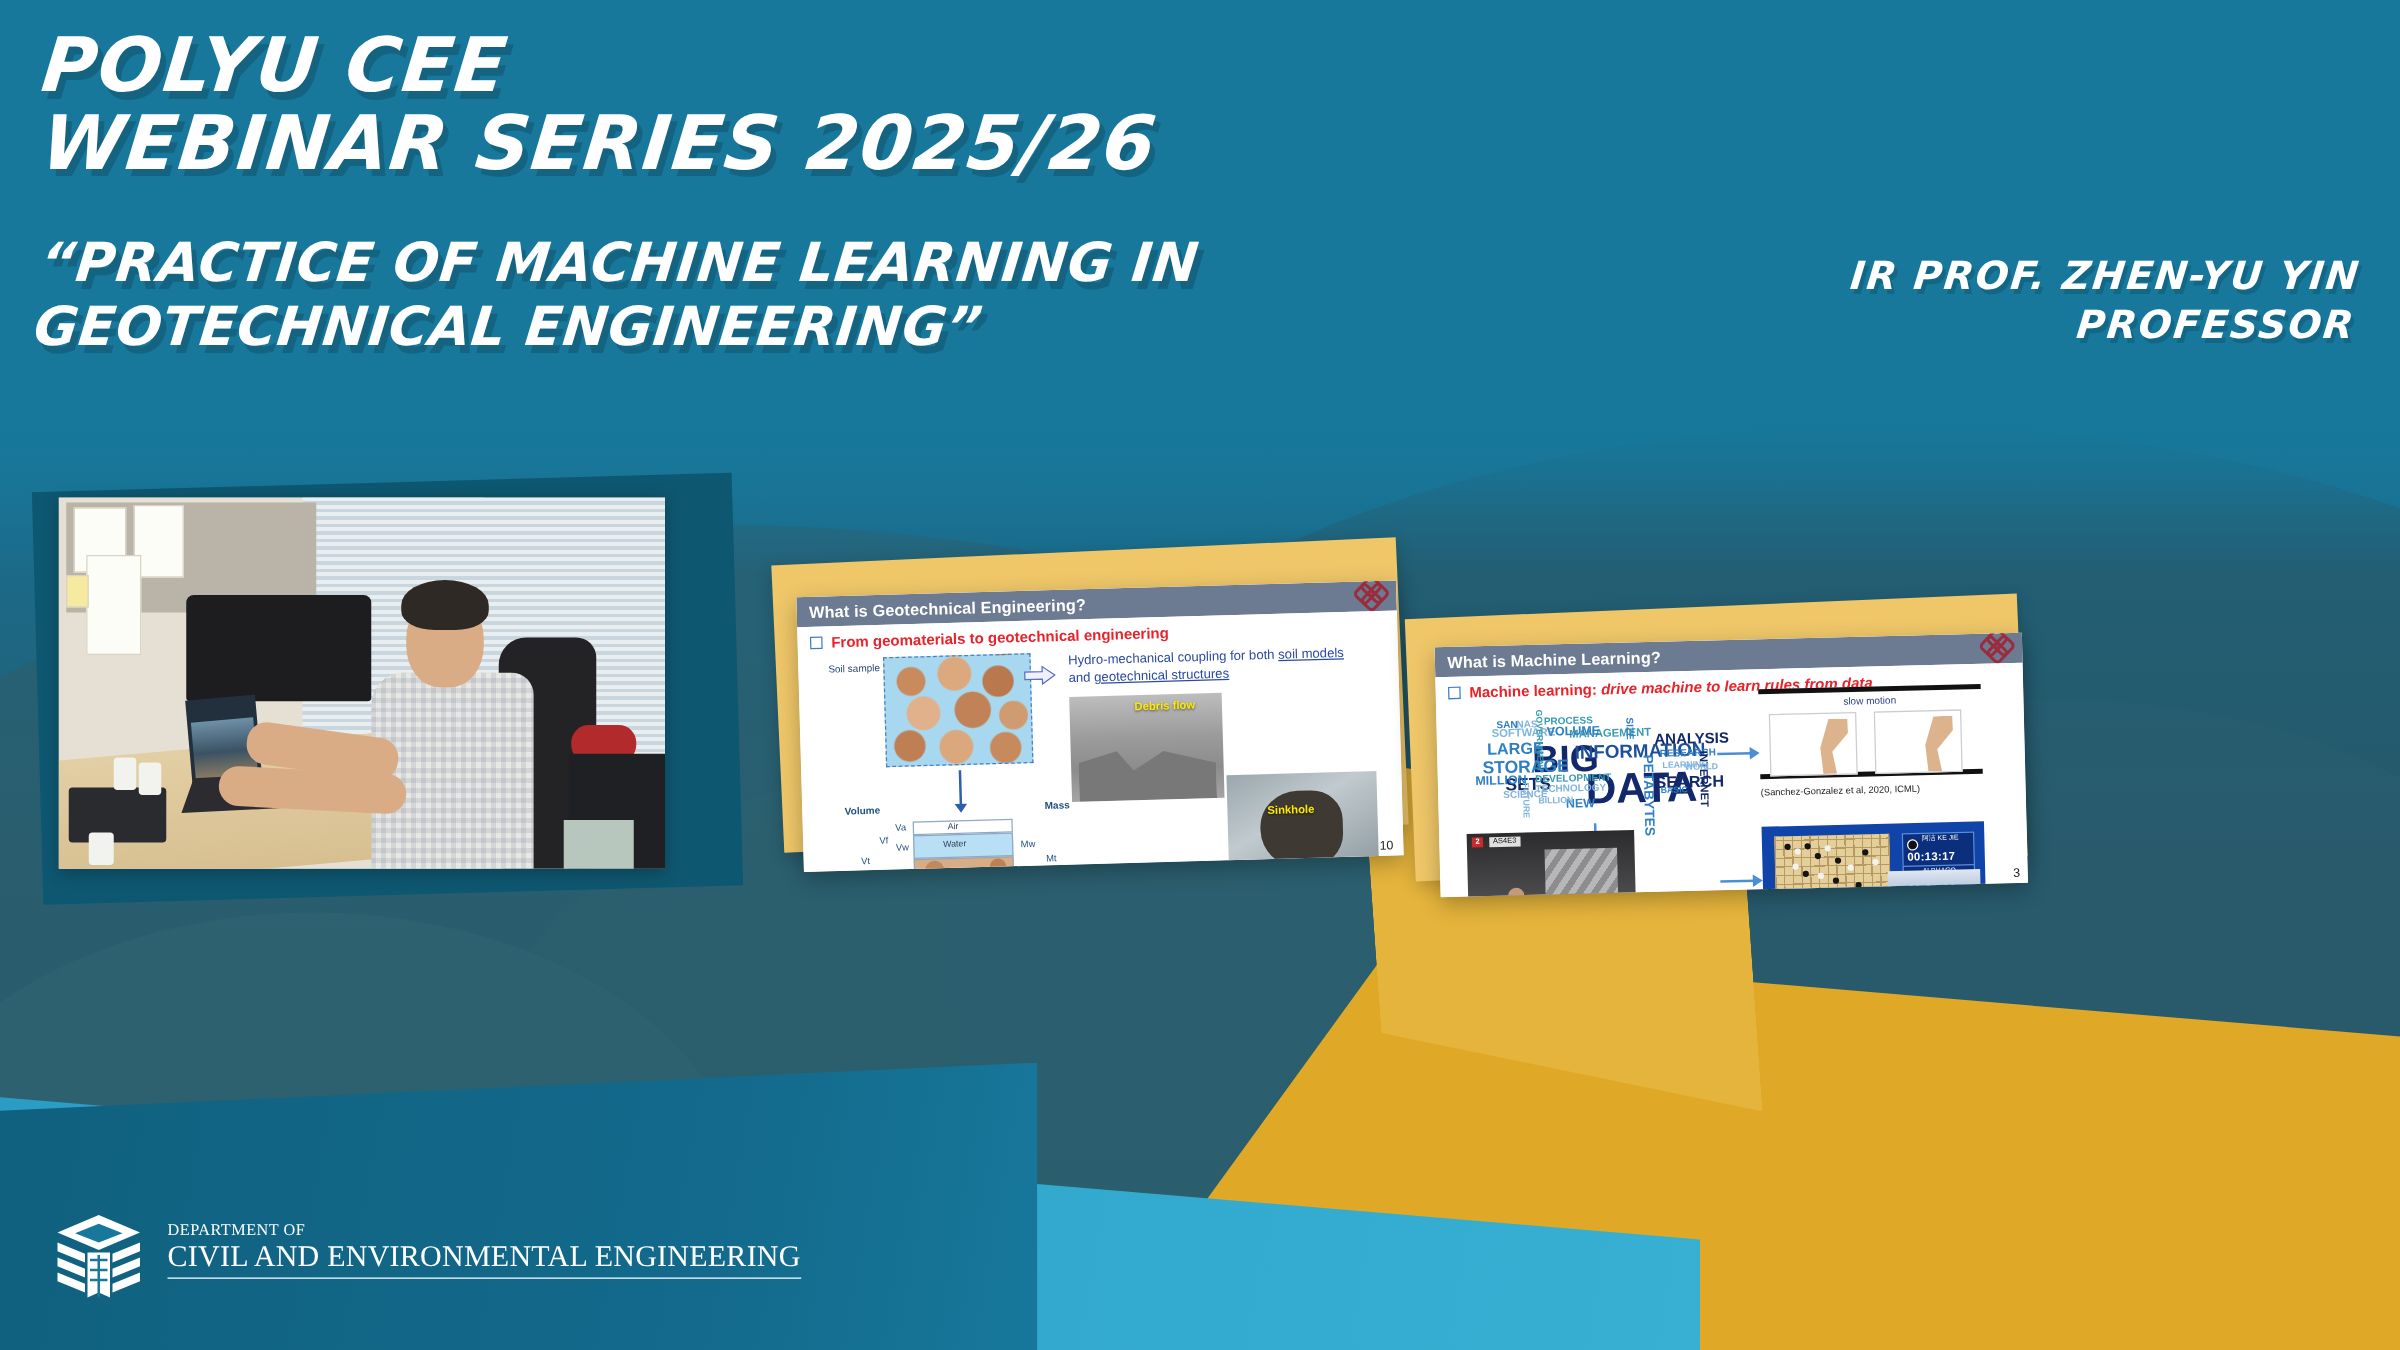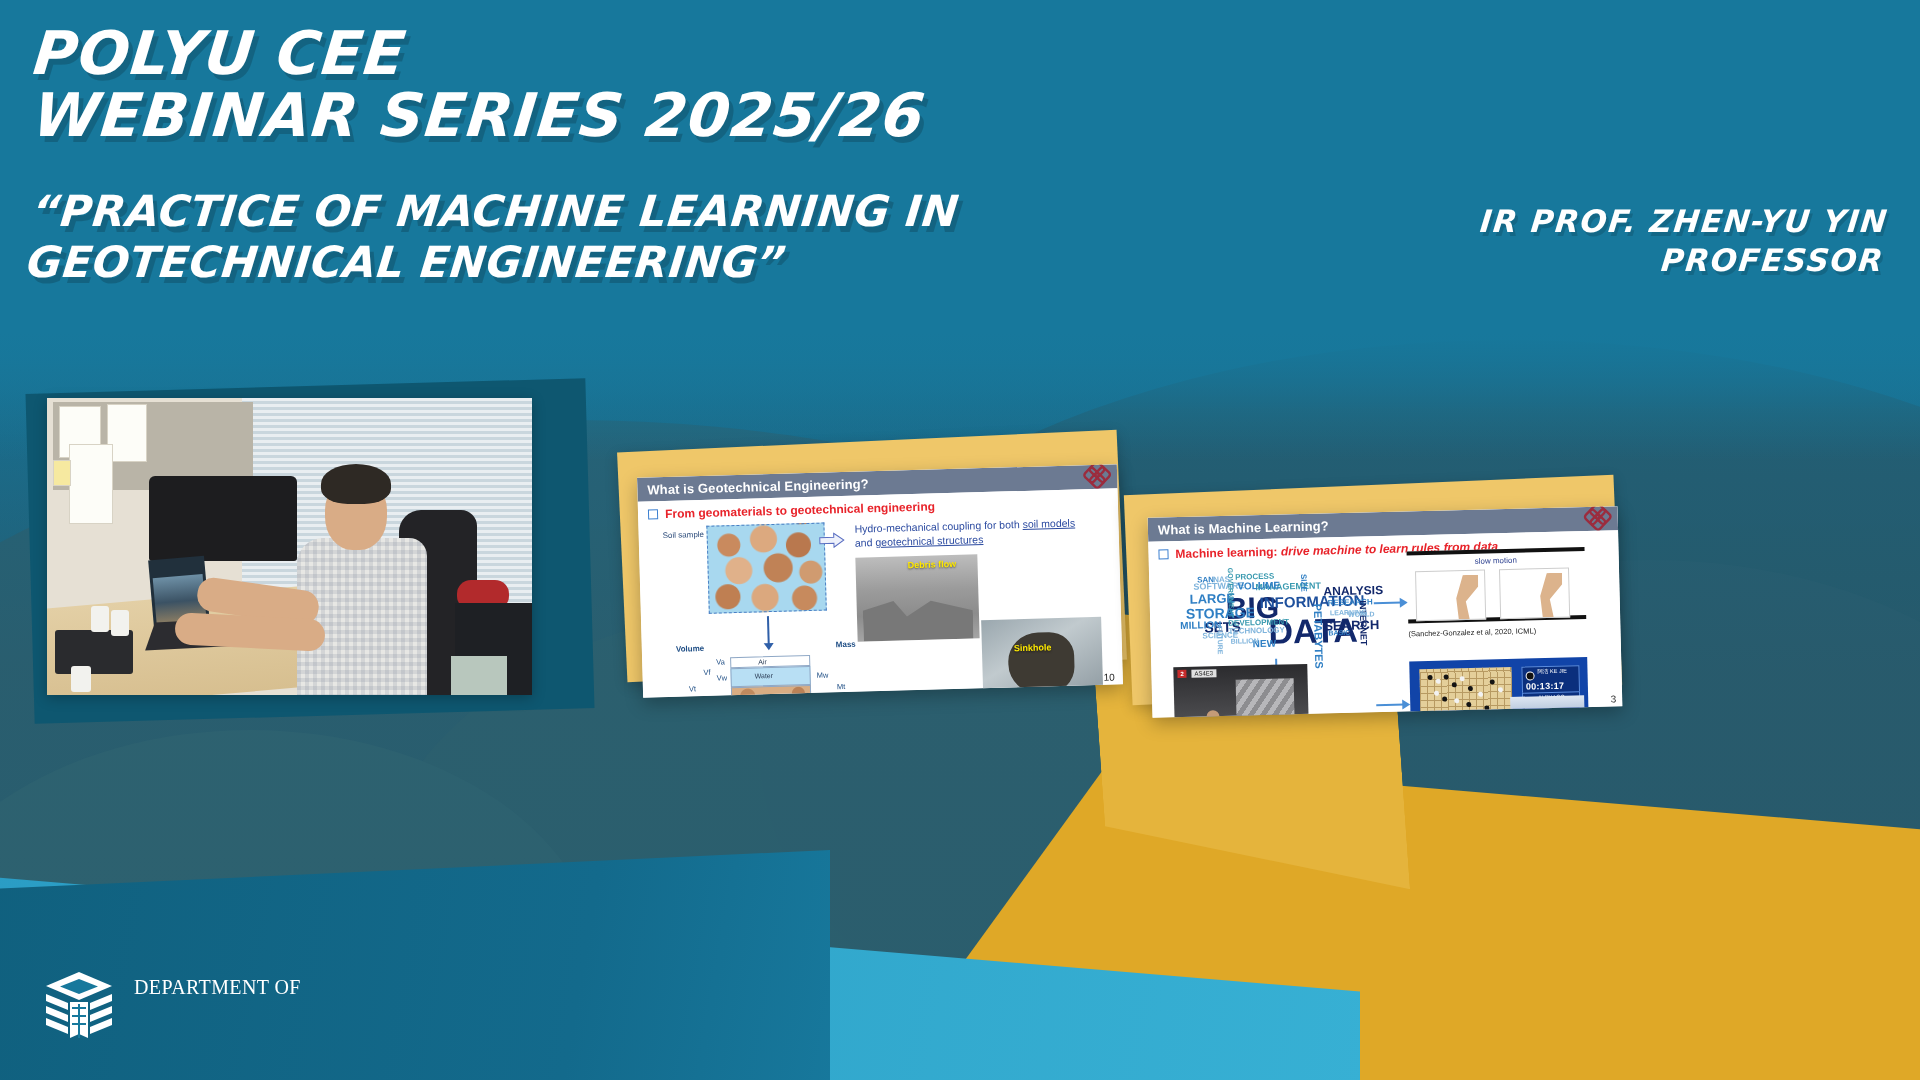--- a/index.html
+++ b/index.html
@@ -402,21 +402,21 @@
   .s2-photo-inset {
     position:absolute; right:4px; bottom:14px; width:74px; height:40px;
     background:linear-gradient(180deg,#dfe7f2 0%, #9fb4cf 60%, #2f4c7a 100%);
   }
 
   
   .dept { position:absolute; left:42px; bottom:40px; display:flex; align-items:flex-start; gap:18px; }
   .dept-mark { width:74px; height:70px; flex:0 0 auto; }
   .dept-text { color:#fff; padding-top:6px; }
   .dept-l1 {
-    font-family:"Liberation Serif", serif; font-size:20px; letter-spacing:.4px;
+    font-family:"Liberation Serif", serif; font-size:13px; letter-spacing:.4px;
     text-transform:uppercase;
   }
   .dept-l2 {
     font-family:"Liberation Serif", serif; font-size:24px; letter-spacing:.2px;
     text-transform:uppercase; line-height:29px;
     border-bottom:1.5px solid #ffffff; padding-bottom:1px; display:inline-block;
   }
   .dept-l3 {
     font-family:"DejaVu Sans", sans-serif; font-size:18px; letter-spacing:2px;
     margin-top:5px;
@@ -682,14 +682,15 @@
       <path d="M4 36 L26 45 L26 52 L4 43 Z"></path>
       <path d="M70 36 L48 45 L48 52 L70 43 Z"></path>
       <path d="M4 48 L26 57 L26 64 L4 55 Z"></path>
       <path d="M70 48 L48 57 L48 64 L70 55 Z"></path>
       <path d="M28 32 L46 32 L46 68 L37 64 L28 68 Z"></path>
       <path d="M30 38 L44 38 M30 46 L44 46 M30 54 L44 54 M37 34 L37 68" stroke="#17789c" stroke-width="2" fill="none"></path>
     </g>
   </svg>
   <div class="dept-text">
     <div class="dept-l1">Department of</div>
+    <div class="dept-l2">Civil and Environmental Engineering</div>
   </div>
 </div>
 
 </body></html>

